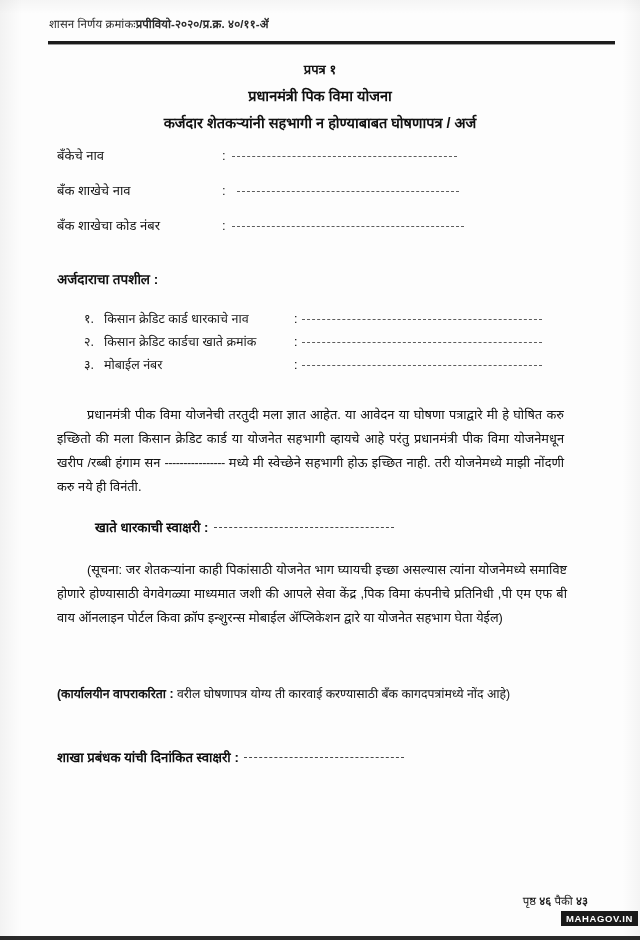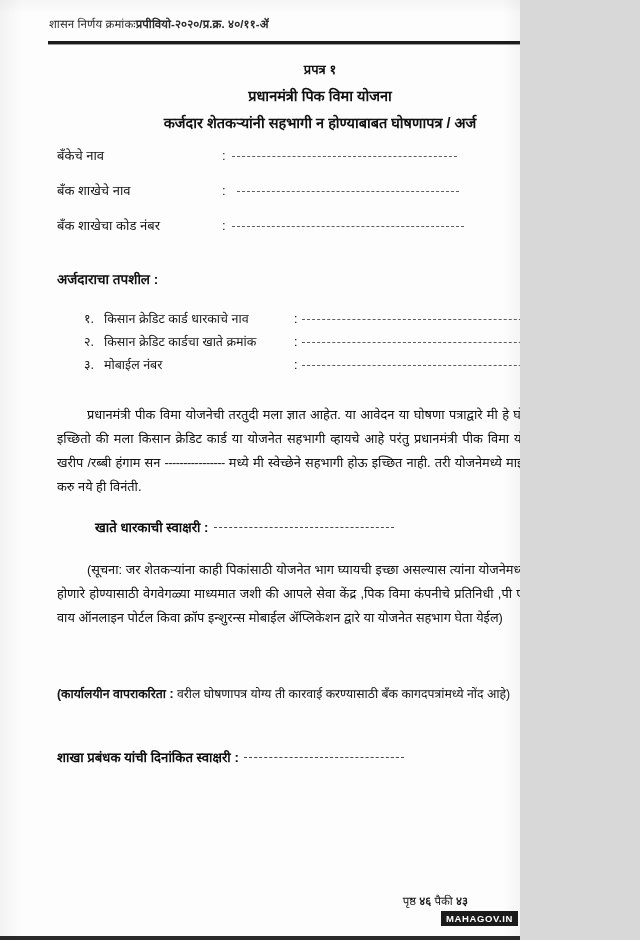--- a/index.html
+++ b/index.html
@@ -5,21 +5,21 @@
   html, body {
     margin: 0;
     padding: 0;
     background: #d8d8d8;
   }
   body {
     font-family: "Liberation Sans", "DejaVu Sans", sans-serif;
   }
   .page {
     position: relative;
-    width: 520px;
+    width: 640px;
     height: 940px;
     background: #fdfdfd;
     overflow: hidden;
     box-sizing: border-box;
   }
   
   .scan-tint {
     position: absolute;
     inset: 0;
     pointer-events: none;

